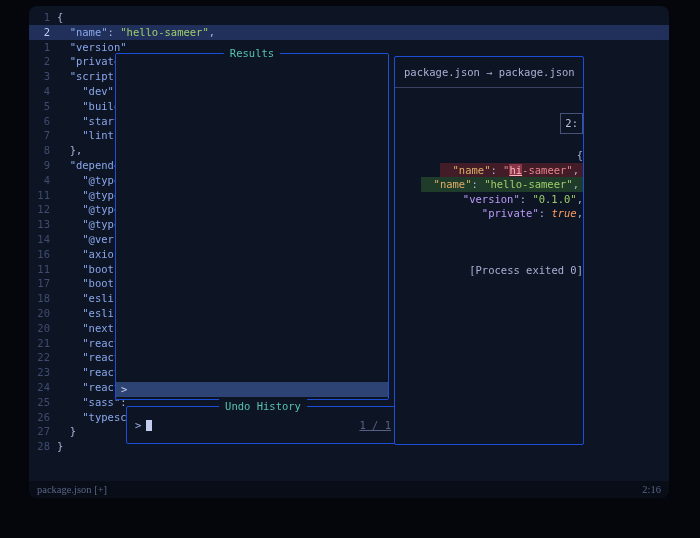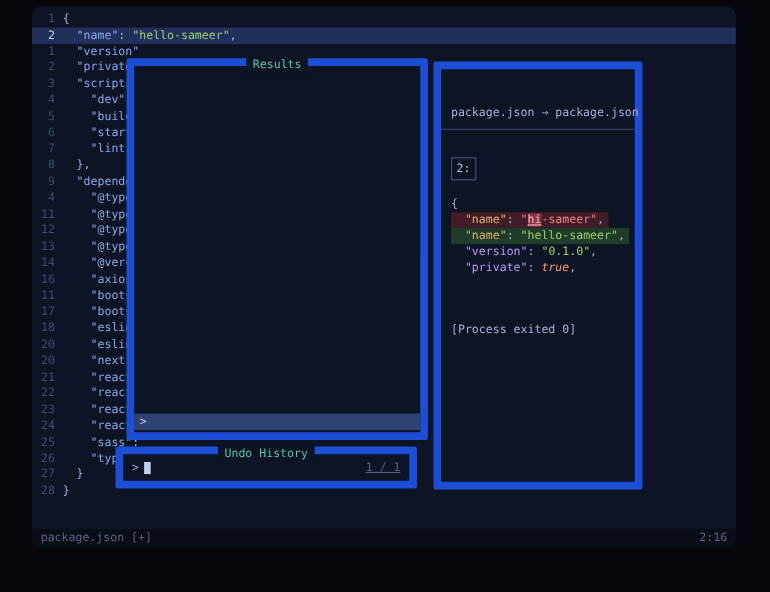--- a/index.html
+++ b/index.html
@@ -13,42 +13,42 @@
   .buffer{position:absolute;top:4px;left:0;right:0;}
   .buf-row{display:flex;height:14.8px;line-height:14.8px;white-space:pre;}
   .buf-row.current{background:#20305a;}
   .gutter{flex:0 0 21px;width:21px;text-align:right;color:#3f4c70;}
   .buf-row.current .gutter{color:#c3cdf0;}
   .buf-text{margin-left:7px;white-space:pre;}
   .c-key{color:#8aa7ec;}
   .c-fg{color:#a9b1d6;}
   .c-string{color:#9ece6a;}
   
-  .float{position:absolute;background:#0d1424;border:7px solid #1d4ed8;border-radius:2px;}
+  .float{position:absolute;background:#0d1424;border:1px solid #1d4ed8;border-radius:2px;text-align:right;}
   .float-title{
     position:absolute;top:-8px;left:50%;transform:translateX(-50%);
     background:#0d1424;padding:0 6px;color:#57c3ae;line-height:15px;white-space:pre;
   }
   .results{left:86px;top:47px;width:274px;height:347px;}
   .selected-row{
     position:absolute;left:0;right:0;bottom:2px;height:15px;line-height:15px;
     background:#2d4373;color:#ccd6f5;display:flex;padding-left:5px;white-space:pre;
   }
   .sel-caret{margin-right:6px;}
-  .prompt{left:76px;top:400px;width:274px;height:38px;}
+  .prompt{left:97px;top:400px;width:274px;height:38px;}
   .prompt-line{
     position:absolute;left:0;right:0;top:50%;transform:translateY(-50%);
     display:flex;align-items:center;padding:0 8px;
   }
   .prompt-caret{color:#9fb4ee;margin-right:5px;}
   .block-cursor{display:inline-block;flex:0 0 6px;width:6px;height:11px;background:#c3cdf0;}
   .prompt-counter{margin-left:auto;color:#566084;text-decoration:underline;}
   
   .preview{left:365px;top:50px;width:190px;height:389px;}
-  .pv-title{margin-top:32px;height:14px;line-height:14px;padding:0 9px;white-space:pre;color:#a9b1d6;}
+  .pv-title{margin-top:8px;height:14px;line-height:14px;padding:0 9px;white-space:pre;color:#a9b1d6;}
   .pv-sep{margin-top:8px;border-top:1px solid #3b4261;height:0;}
   .pv-hunk-row{margin:25px 0 0 9px;height:23px;}
   .pv-hunk{display:inline-block;border:1px solid #46527a;padding:3px 4px;color:#b9c3ea;line-height:13px;}
   .pv-code{margin-top:12px;}
   .pv-row{height:14.5px;line-height:14.5px;padding-left:9px;white-space:pre;}
   .pv-seg{display:inline-block;white-space:pre;}
   .pv-seg.removed{background:#421c27;padding-right:4px;}
   .pv-seg.added{background:#1f3b2a;padding-right:4px;}
   .c-pfg{color:#a9b1d6;}
   .c-dkey{color:#e0af68;}
@@ -56,21 +56,21 @@
   .c-str{color:#9ece6a;}
   .c-bool{color:#ff9e64;font-style:italic;}
   .c-rstr{color:#e8848e;}
   .c-remph{background:#8b3648;color:#ffb6c0;text-decoration:underline;}
   .c-astr{color:#9ece6a;}
   .pv-exit{margin-top:42px;height:14px;line-height:14px;padding-left:9px;color:#a9b1d6;white-space:pre;}
   
   .statusline{
     position:absolute;left:0;right:0;bottom:0;height:17px;line-height:17px;
     background:#080d18;color:#5a6584;display:flex;justify-content:space-between;
-    padding:0 8px;white-space:pre;
+    padding:0 8px;white-space:pre;font-family:Liberation Serif, serif;
   }
 </style>
 </head>
 <body>
 
 <div class="editor">
 
   <div class="buffer">
       <div class="buf-row"><span class="gutter">1</span><span class="buf-text"><span class="c-fg">{</span></span></div>
       <div class="buf-row current"><span class="gutter">2</span><span class="buf-text"><span class="c-fg">  </span><span class="c-key">"name"</span><span class="c-fg">: </span><span class="c-string">"hello-sameer"</span><span class="c-fg">,</span></span></div>

